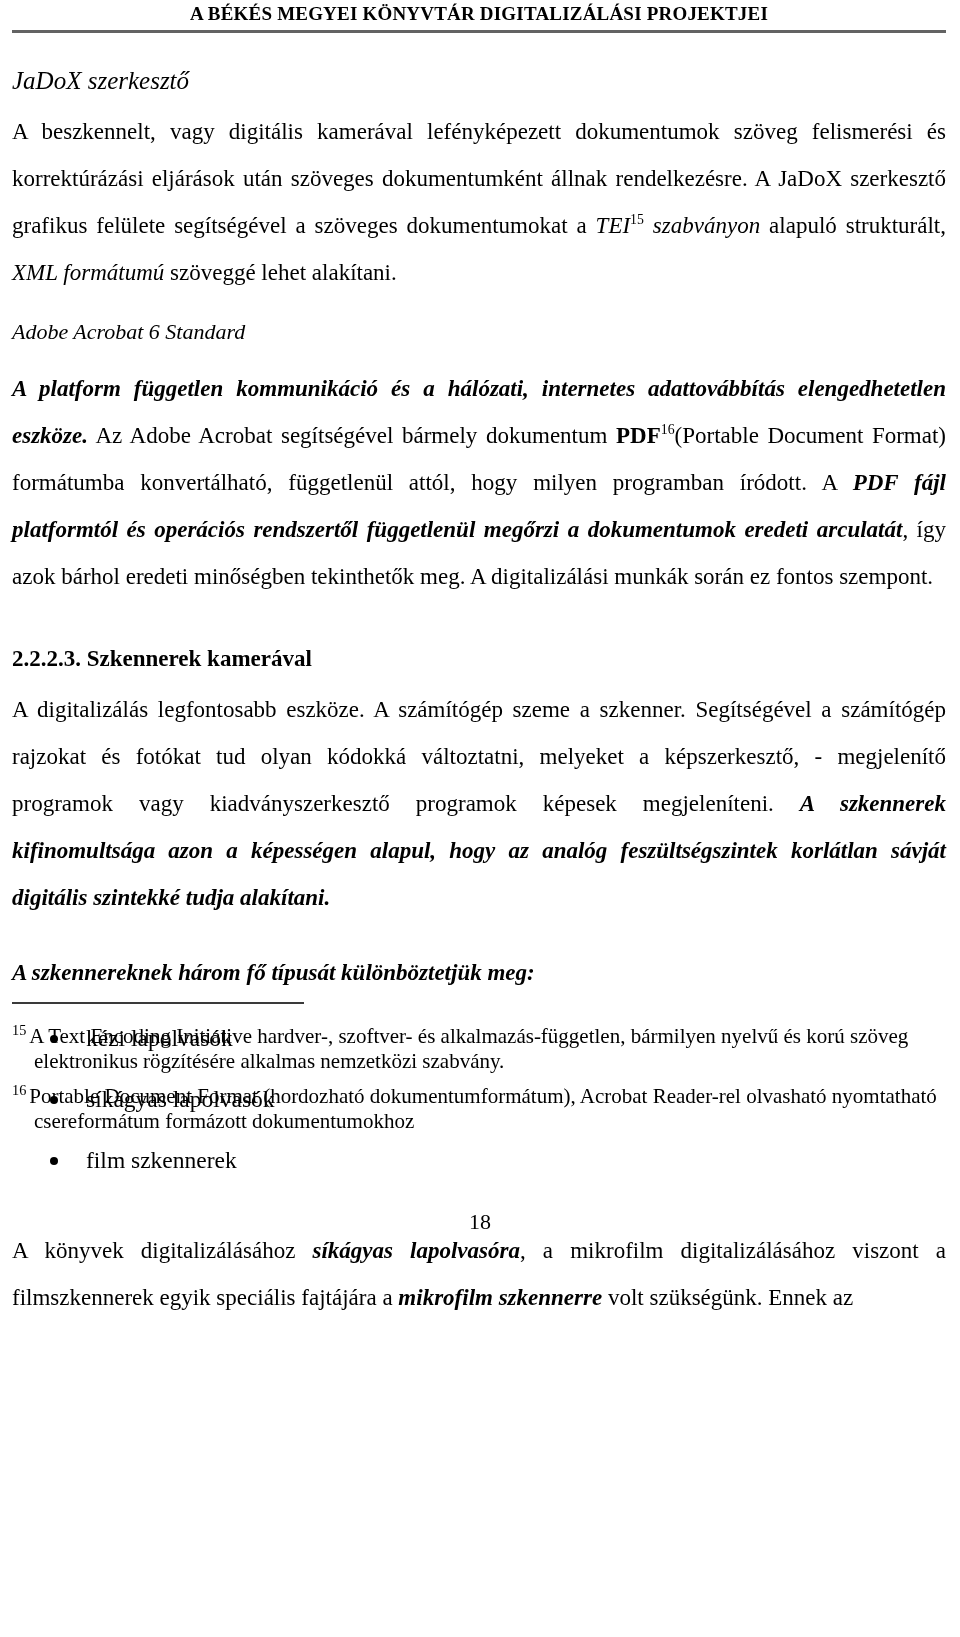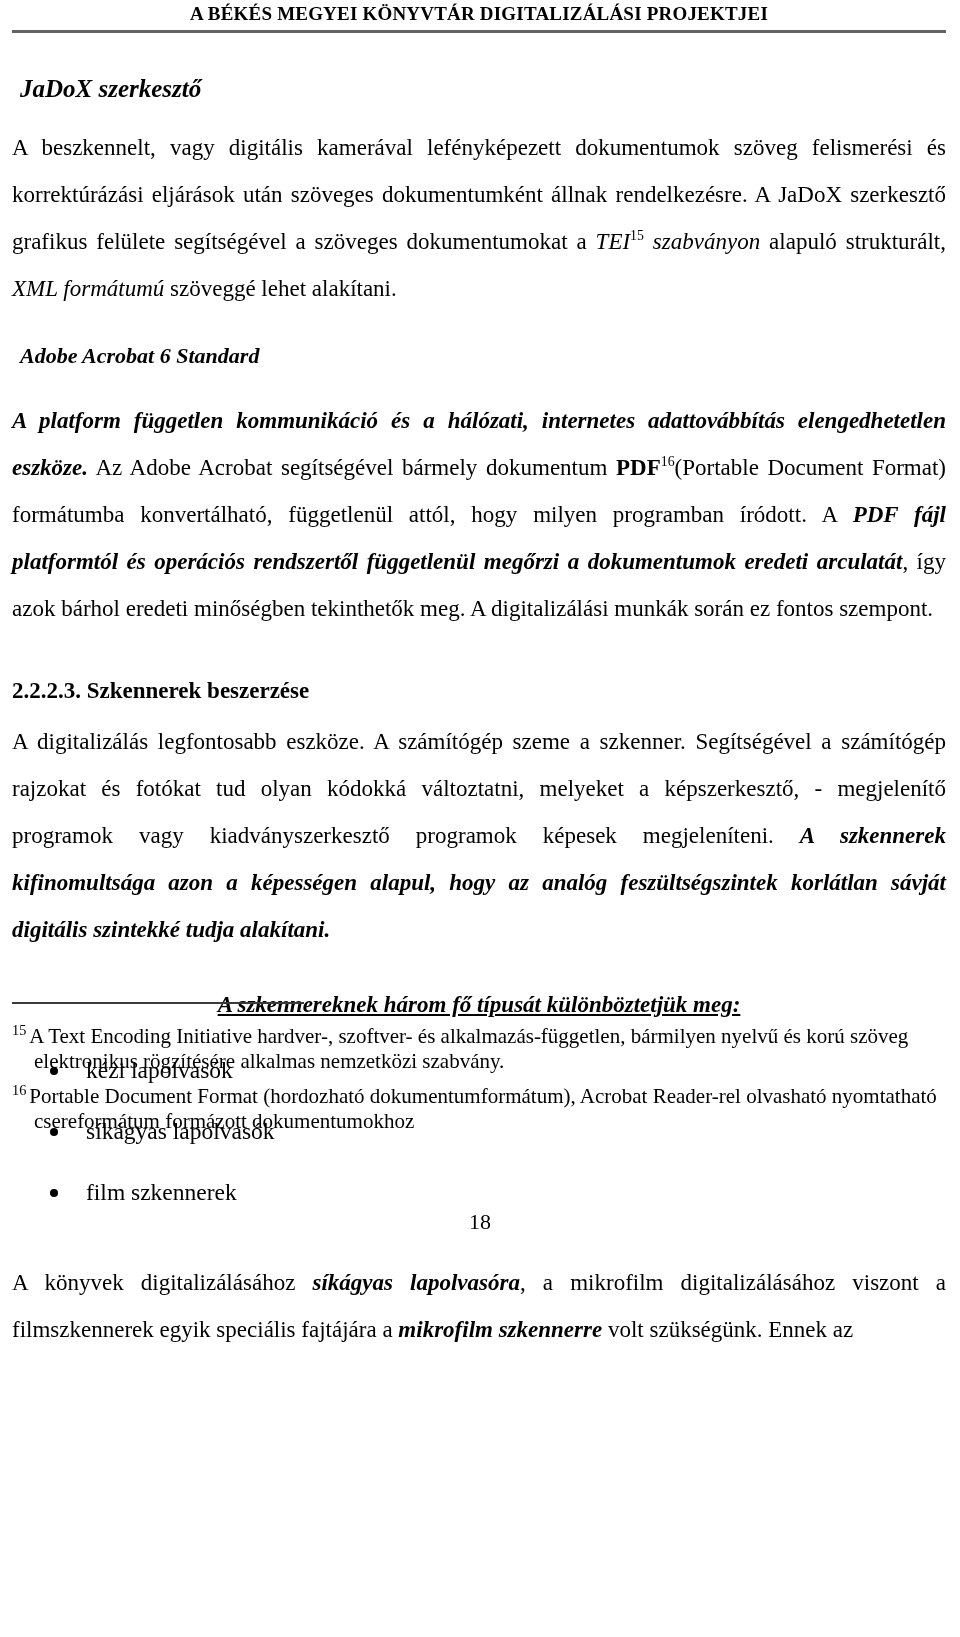--- a/index.html
+++ b/index.html
@@ -36,25 +36,25 @@
   }
   .header-rule {
     margin-top: 6px;
     height: 3px;
     background: #636363;
     width: 100%;
   }
 
   
   .h-bolditalic {
-    font-weight: bold;
+    font-weight: normal;
     font-style: italic;
     font-size: 25px;
     line-height: 1.1;
-    margin: 8px;
+    margin: 0;
   }
   .h-bolditalic.sub {
     font-size: 22px;
   }
   .h-bold {
     font-weight: bold;
     font-style: normal;
     font-size: 23px;
     line-height: 1.15;
     margin: 0;
@@ -62,22 +62,21 @@
 
   
   p.body {
     font-size: 23px;
     line-height: 47px;
     text-align: justify;
     text-justify: inter-word;
     margin: 0;
   }
   p.body.last-ragged {
-    text-align: center;
-    text-decoration: underline;
+    text-align: left;
   }
   b, strong { font-weight: bold; }
   i, em { font-style: italic; }
   .bi { font-weight: bold; font-style: italic; }
   sup {
     font-size: 0.6em;
     vertical-align: super;
     line-height: 0;
   }
 
@@ -169,21 +168,21 @@
   <div class="sp-24"></div>
 
   <div class="h-bolditalic sub">Adobe Acrobat 6 Standard</div>
 
   <div class="sp-20"></div>
 
   <p class="body"><span class="bi">A platform független kommunikáció és a hálózati, internetes adattovábbítás elengedhetetlen eszköze.</span><span> Az Adobe Acrobat segítségével bármely dokumentum </span><b>PDF</b><sup>16</sup><span>(Portable Document Format) formátumba konvertálható, függetlenül attól, hogy milyen programban íródott. A </span><span class="bi">PDF fájl platformtól és operációs rendszertől függetlenül megőrzi a dokumentumok eredeti arculatát</span><span>, így azok bárhol eredeti minőségben tekinthetők meg. A digitalizálási munkák során ez fontos szempont.</span></p>
 
   <div class="sp-46"></div>
 
-  <div class="h-bold">2.2.2.3. Szkennerek beszerzése</div>
+  <div class="h-bold">2.2.2.3. Szkennerek kamerával</div>
 
   <div class="sp-14"></div>
 
   <p class="body"><span>A digitalizálás legfontosabb eszköze. A számítógép szeme a szkenner. Segítségével a számítógép rajzokat és fotókat tud olyan kódokká változtatni, melyeket a képszerkesztő, - megjelenítő programok vagy kiadványszerkesztő programok képesek megjeleníteni. </span><span class="bi">A szkennerek kifinomultsága azon a képességen alapul, hogy az analóg feszültségszintek korlátlan sávját digitális szintekké tudja alakítani.</span></p>
 
   <div class="sp-28"></div>
 
   <p class="body last-ragged"><span class="bi">A szkennereknek három fő típusát különböztetjük meg:</span></p>
 
   <div class="sp-28"></div>

